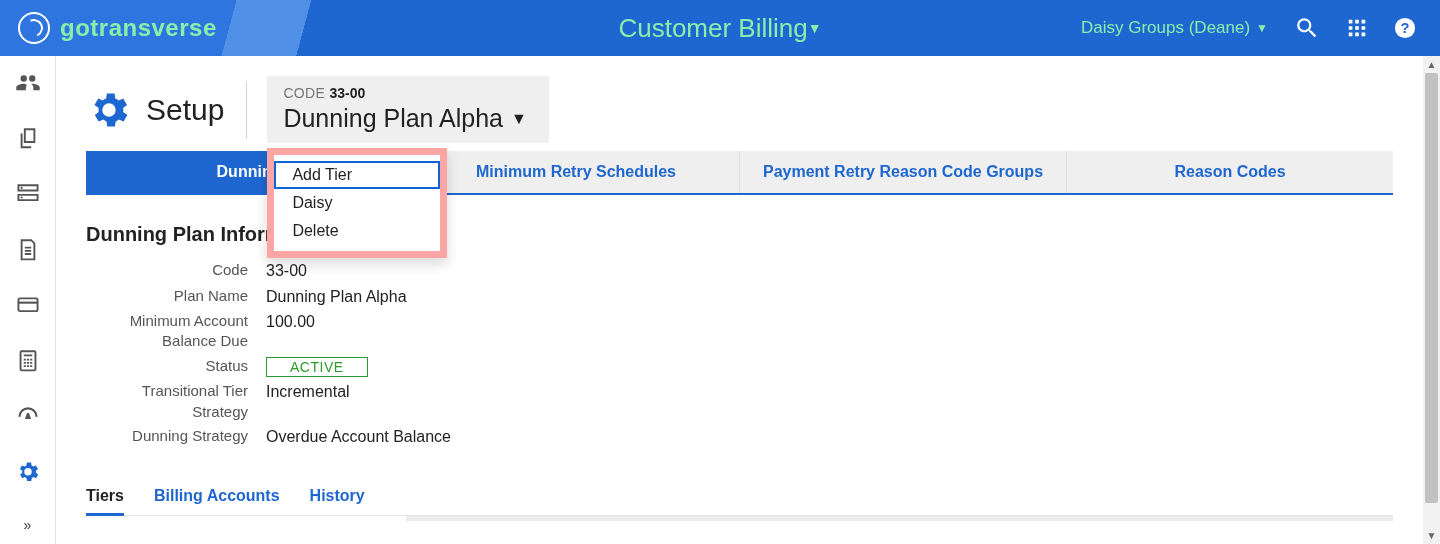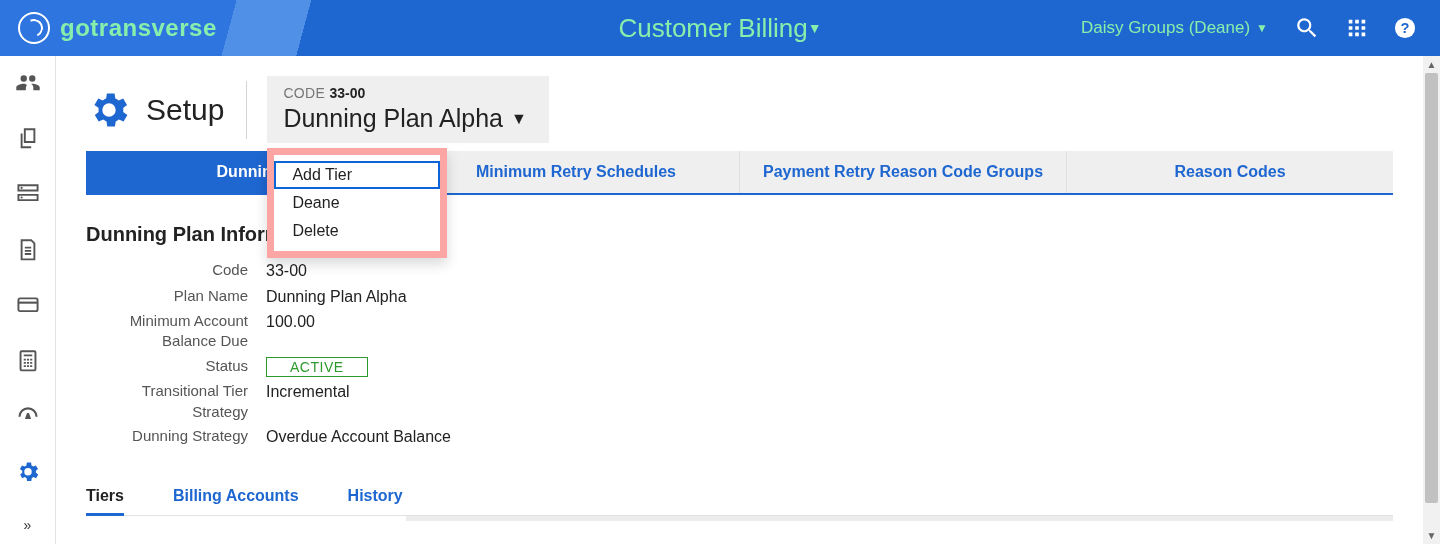--- a/index.html
+++ b/index.html
@@ -146,21 +146,21 @@
   .info-grid { margin-top:14px; }
   .info-row { display:flex; align-items:flex-start; margin-bottom:4px; line-height:1.35;}
   .info-label { width:180px; text-align:right; color:#555; font-size:15px; padding-right:18px;}
   .info-value { font-size:16px; color:#222;}
   .badge-active {
     border:1.5px solid #2d9a2d; color:#2d9a2d; font-size:14px;
     padding:1px 23px; letter-spacing:.5px;
   }
 
   
-  .subtabs { display:flex; gap:49px; margin-top:40px; font-size:16px; font-weight:600;}
+  .subtabs { display:flex; gap:30px; margin-top:40px; font-size:16px; font-weight:600;}
   .subtab { color:#1e66d0; padding-bottom:8px; cursor:pointer;}
   .subtab.active { color:#222; border-bottom:3px solid #1e66d0;}
   .subtab-under {
     height:6px; margin-top:-1px;
     background:linear-gradient(to right,#fff 0,#fff 320px,#ececec 320px,#ececec 100%);
     border-top:1px solid #e2e2e2;
   }
 
   
   .dropdown-anchor { position:relative; }
@@ -253,21 +253,21 @@
         <span class="plan-code-label">CODE</span>
         <span class="plan-code-value">33-00</span>
         <div class="plan-name-row">
           <span class="plan-name">Dunning Plan Alpha</span>
           <span class="plan-caret">▼</span>
         </div>
       </div>
 
       <div class="plan-menu" style="top:72px;">
         <div class="mi hi">Add Tier</div>
-        <div class="mi">Deane</div>
+        <div class="mi">Daisy</div>
         <div class="mi">Delete</div>
       </div>
     </div>
   </div>
 
   <div class="top-tabs">
     <div class="top-tab active">Dunning</div>
     <div class="top-tab">Minimum Retry Schedules</div>
     <div class="top-tab">Payment Retry Reason Code Groups</div>
     <div class="top-tab">Reason Codes</div>

